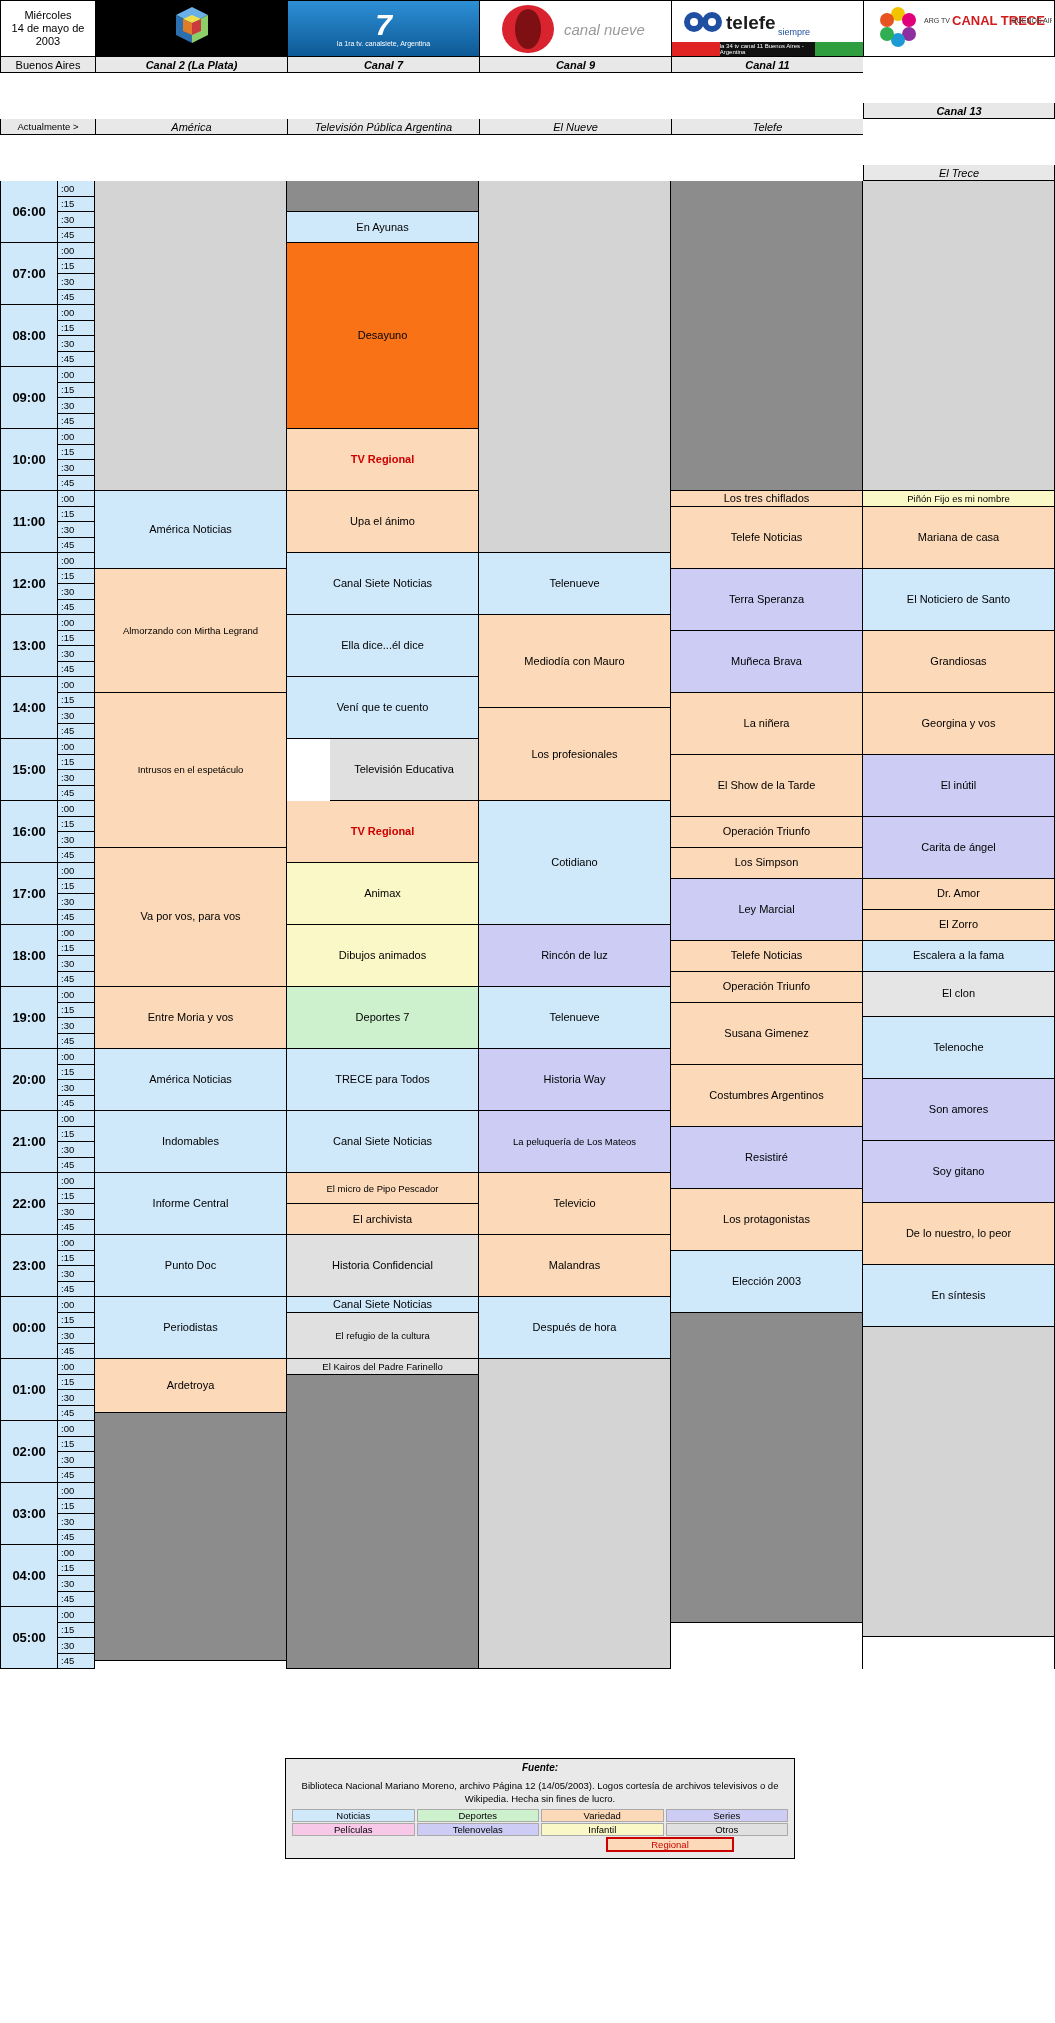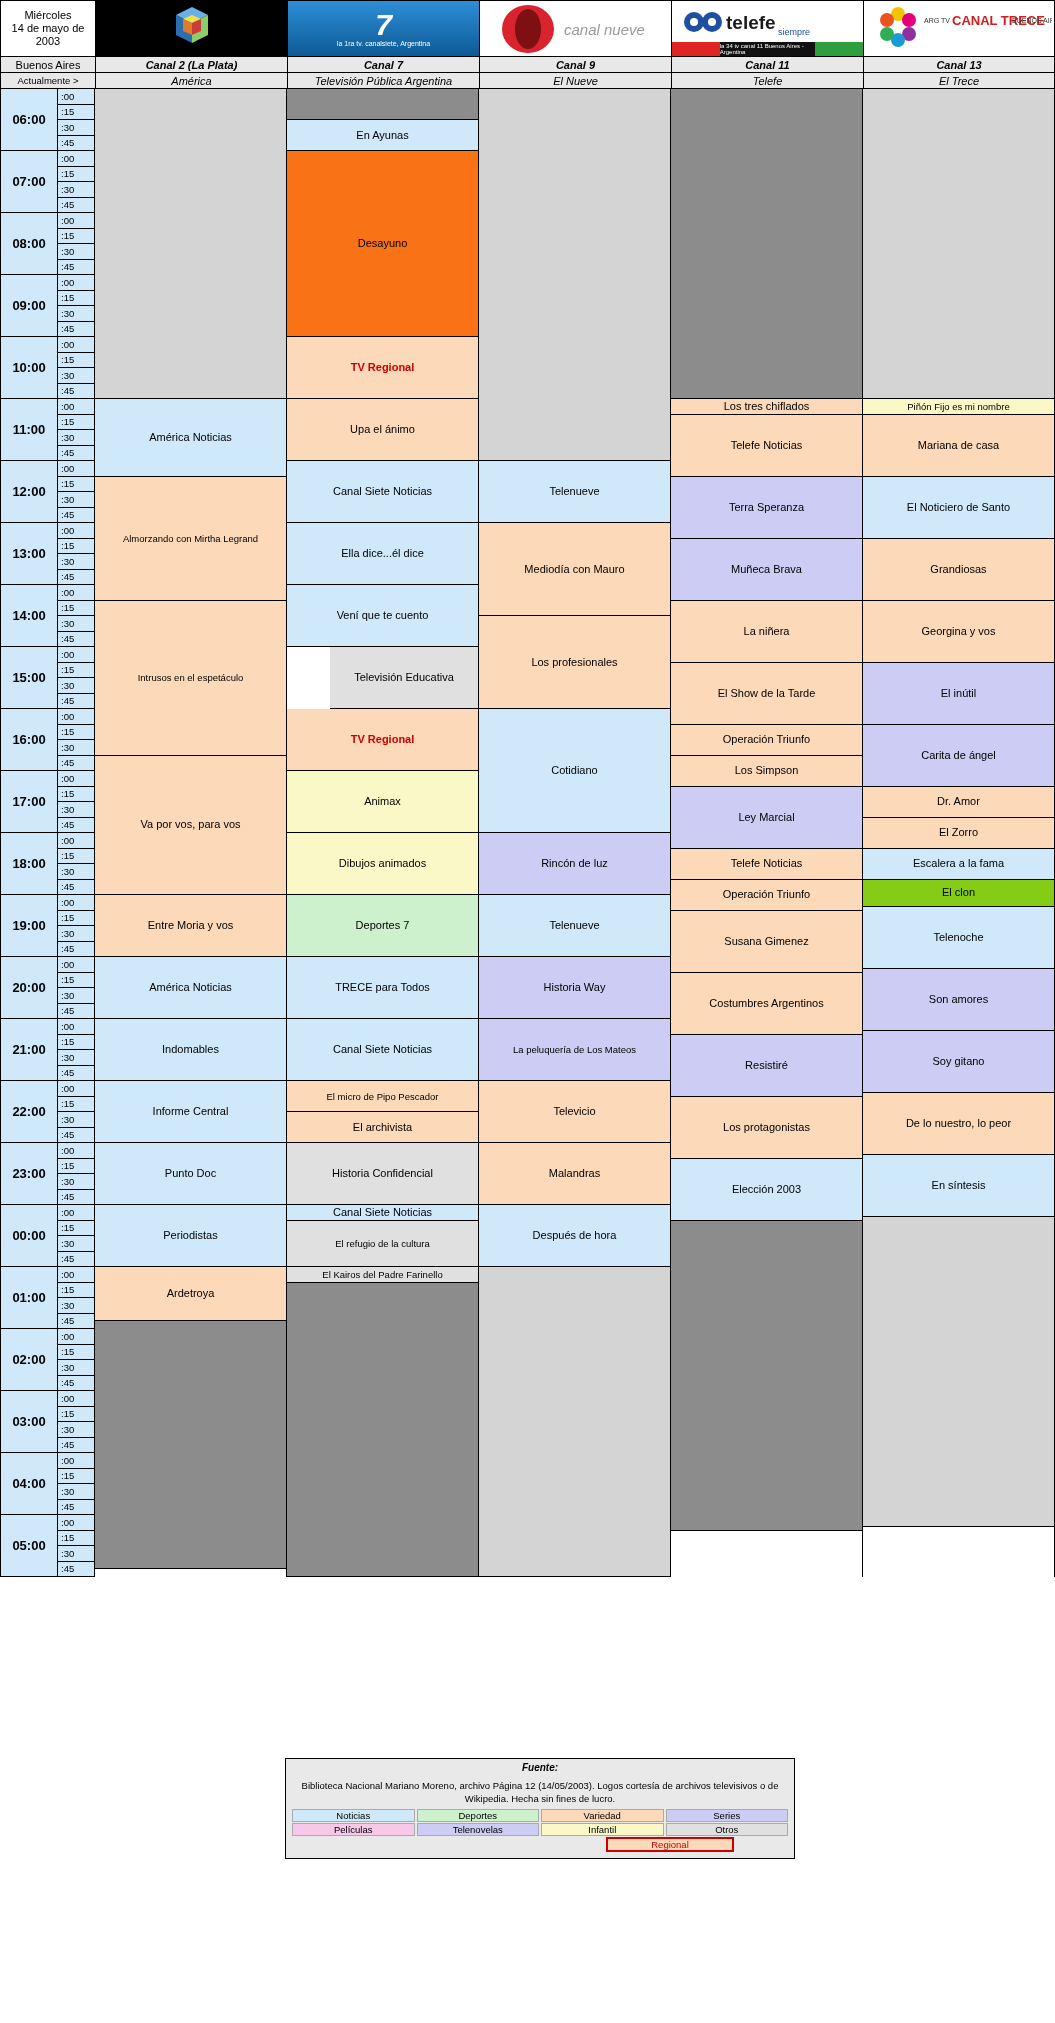--- a/index.html
+++ b/index.html
@@ -8,21 +8,21 @@
 
   
   .logoband{display:flex;width:1055px;height:57px;}
   .logocell{box-sizing:border-box;border:1px solid #000;border-right:0;display:flex;align-items:center;justify-content:center;overflow:hidden;position:relative;}
   .logocell:last-child{border-right:1px solid #000;}
   .lc-date{width:95px;background:#ffffff;color:#000;flex-direction:column;font-size:11px;line-height:13px;text-align:center;}
   .lc-ch{width:192px;}
 
   .hdrrow{display:flex;width:1055px;}
   .hdrcell{box-sizing:border-box;border:1px solid #000;border-top:0;border-right:0;display:flex;align-items:center;justify-content:center;background:#e8e8e8;height:16px;font-size:11px;}
-  .hdrcell:last-child{border-right:1px solid #000;}
+  .hdrcell:last-child{border-right:1px solid #000;margin-top:46px;}
   .h-left{width:95px;}
   .h-ch{width:192px;}
   .hdrcell.italic{font-style:italic;}
   .hdrcell.bold{font-weight:bold;font-style:italic;}
   .h-left.small{font-size:9.5px;}
   .qcell{box-sizing:border-box;height:15.5px;border-bottom:1px solid #000;font-size:9.5px;display:flex;align-items:center;padding-left:3px;}
 
   
   .timecol{display:flex;flex-direction:column;width:95px;}
   .timeblock{display:flex;height:62px;}
@@ -441,21 +441,21 @@
           <div class="prog small" style="height: 15.5px; background: rgb(251, 248, 200);">Piñón Fijo es mi nombre</div>
           <div class="prog" style="height: 62px; background: rgb(252, 217, 184);">Mariana de casa</div>
           <div class="prog" style="height: 62px; background: rgb(207, 233, 251);">El Noticiero de Santo</div>
           <div class="prog" style="height: 62px; background: rgb(252, 217, 184);">Grandiosas</div>
           <div class="prog" style="height: 62px; background: rgb(252, 217, 184);">Georgina y vos</div>
           <div class="prog" style="height: 62px; background: rgb(204, 204, 245);">El inútil</div>
           <div class="prog" style="height: 62px; background: rgb(204, 204, 245);">Carita de ángel</div>
           <div class="prog" style="height: 31px; background: rgb(252, 217, 184);">Dr. Amor</div>
           <div class="prog" style="height: 31px; background: rgb(252, 217, 184);">El Zorro</div>
           <div class="prog" style="height: 31px; background: rgb(207, 233, 251);">Escalera a la fama</div>
-          <div class="prog" style="height: 27px; background: #84cc16;">El clon</div>
+          <div class="prog" style="height: 45px; background: #e5e5e5;">El clon</div>
           <div class="prog" style="height: 62px; background: rgb(207, 233, 251);">Telenoche</div>
           <div class="prog" style="height: 62px; background: rgb(204, 204, 245);">Son amores</div>
           <div class="prog" style="height: 62px; background: rgb(204, 204, 245);">Soy gitano</div>
           <div class="prog" style="height: 62px; background: rgb(252, 217, 184);">De lo nuestro, lo peor</div>
           <div class="prog" style="height: 62px; background: rgb(207, 233, 251);">En síntesis</div>
           <div class="prog" style="height: 310px; background: rgb(212, 212, 212);"></div>
         </div>
       </div>
   </div>
 

